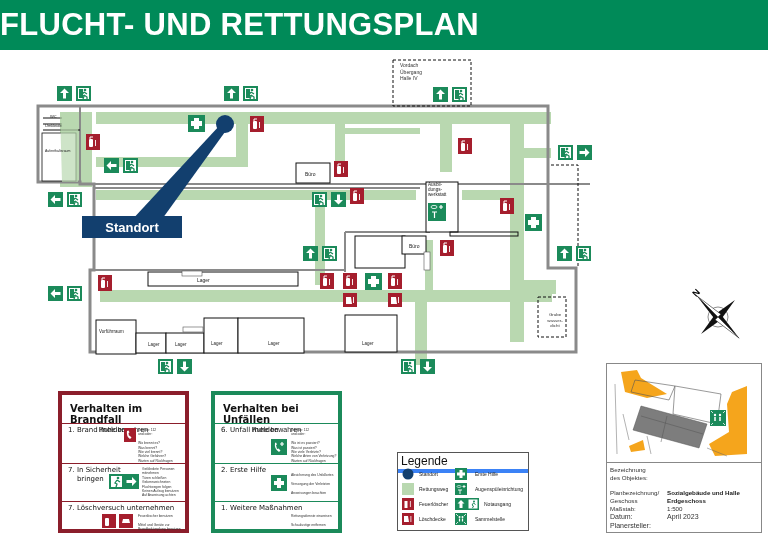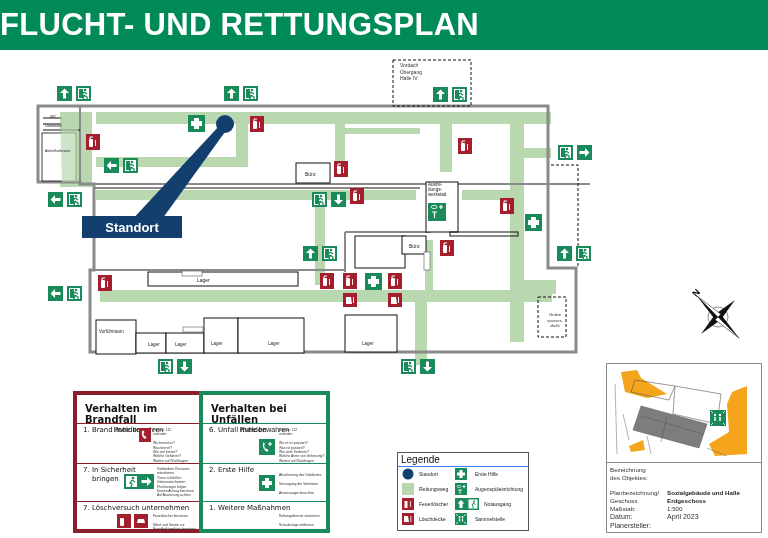--- a/index.html
+++ b/index.html
@@ -2,29 +2,29 @@
 <html><head>
 <meta charset="utf-8">
 <style>
   html, body { margin:0; padding:0; }
   body { width:768px; height:538px; background:#ffffff; position:relative; overflow:hidden; font-family:"Liberation Sans", sans-serif; }
   .abs { position:absolute; }
   #title-bar { left:0; top:0; width:768px; height:50px; background:#008a58; color:#fff; display:flex; align-items:center; font-weight:bold; font-size:31px; letter-spacing:0.3px; }
   svg text { font-family:"Liberation Sans", sans-serif; }
   .card { position:absolute; background:#fff; box-sizing:border-box; }
   .card-red { border:4px solid #8b1e2b; }
-  .card-green { border:4px solid #1b8a5a; }
+  .card-green { border:4px solid #1b8a5a;margin-left:12px; }
   .card h3 { margin:0; font-family:"DejaVu Sans", sans-serif; font-size:10px; font-weight:bold; padding:8px 0 0 8px; color:#111; }
   .card .sub { font-size:7px; text-align:center; color:#222; margin-top:1px; }
   .card .sec { position:absolute; left:0; right:0; border-top:1px solid #8b1e2b; }
   .card-green .sec { border-top-color:#1b8a5a; }
   .sec-title { position:absolute; left:6px; font-family:"DejaVu Sans", sans-serif; font-size:7px; color:#111; line-height:9px; }
   .tiny { position:absolute; font-size:3.4px; line-height:4.4px; color:#333; white-space:pre-line; }
   #legend { left:397px; top:452px; width:132px; height:79px; border:1px solid #555; background:#fff; box-sizing:border-box; }
-  #legend .lg-title { font-size:10px; padding:1px 3px; border-bottom:1px solid #3b82f6; color:#111; }
+  #legend .lg-title { font-size:12px; padding:1px 3px; border-bottom:4px solid #3b82f6; color:#111; }
   .lg-item { position:absolute; font-size:5px; color:#222; display:flex; align-items:center; }
   #info-box { left:606px; top:363px; width:156px; height:170px; border:1px solid #888; box-sizing:border-box; background:#fff; }
   .info-row { position:absolute; font-size:6.2px; color:#333; line-height:7.5px; }
 </style>
 </head>
 <body>
 
 <div id="title-bar" class="abs">
   <span>FLUCHT- UND RETTUNGSPLAN</span>
 </div>
@@ -232,21 +232,21 @@
 
   <g transform="translate(718 317) rotate(-45)">
     <circle r="10" fill="none" stroke="#666" stroke-width="0.7"></circle>
     <path d="M0 -30 L4 0 L0 30 L-4 0 Z" fill="#111"></path>
     <path d="M-24 0 L0 -4 L24 0 L0 4 Z" fill="#111"></path>
     <path d="M0 -30 L4 0 L0 0 Z M0 30 L-4 0 L0 0Z" fill="#fff" stroke="#111" stroke-width="0.4"></path>
   </g>
   <text x="693" y="296" font-size="9" font-weight="bold" transform="rotate(-45 696 293)">N</text>
 </svg>
 
-<div class="card card-red" style="left:73px;top:391px;width:131px;height:142px">
+<div class="card card-red" style="left:58px;top:391px;width:131px;height:142px">
   <h3>Verhalten im Brandfall</h3>
   <div class="sub">Ruhe bewahren</div>
   <div class="sec" style="top:28px"></div>
   <div class="sec-title" style="top:31px">1. Brand melden</div>
   <svg class="abs" style="left:62px;top:33px" width="12" height="14">
       <rect width="12" height="14" fill="#a51e2d"></rect>
       <path d="M3 3q-1 5 3 8l1.5-1.5-2-2L5 8 4.5 5l1-.5-1-2z" fill="#fff"></path>
     </svg>
   <div class="tiny" style="left:76px;top:33px">Telefon: 112
 und oder:

